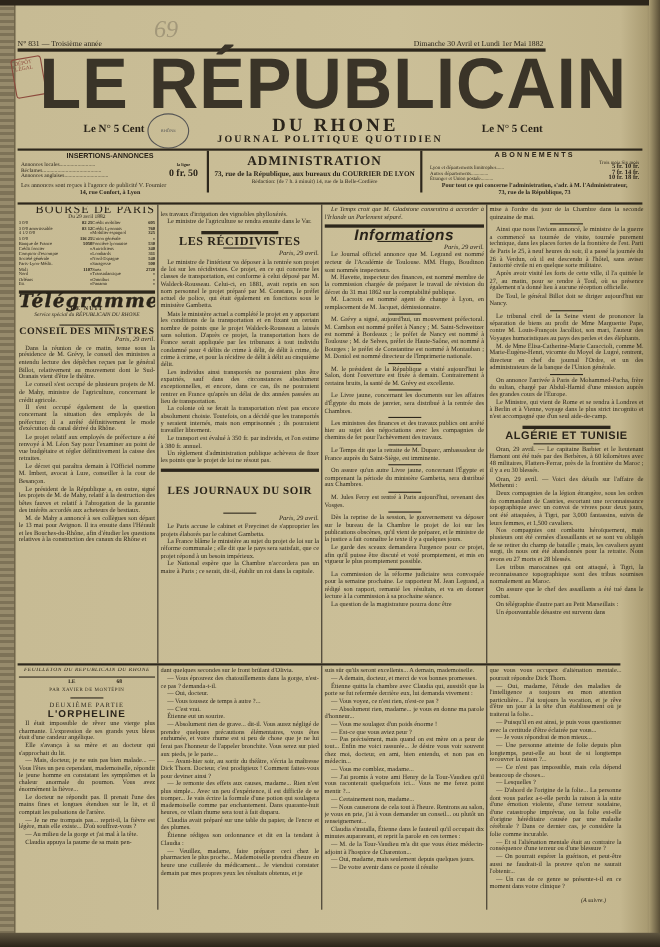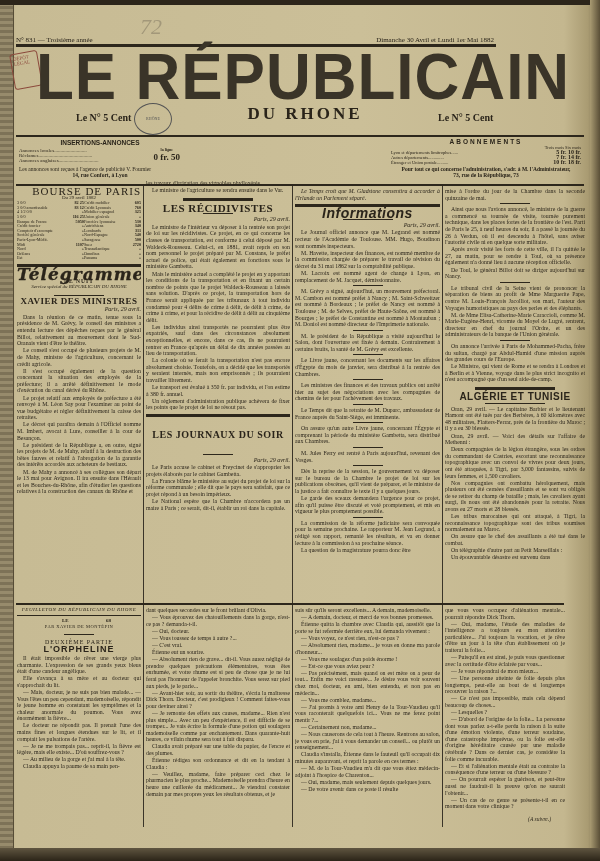--- a/index.html
+++ b/index.html
@@ -84,32 +84,33 @@
   .suivre { text-align: right; font-style: italic; font-size: 5.5px; margin-top: 6px; padding-right: 14px; }
 </style>
 </head>
 <body>
 
 <div class="page">
   <div class="binding"></div>
   <div class="topbar"></div>
   <div class="rightedge"></div>
 
-  <div class="handnote">72</div>
+  <div class="handnote">69</div>
   <div class="issue-line">
     <span>N° 831 — Troisième année</span>
     <span>Dimanche 30 Avril et Lundi 1er Mai 1882</span>
   </div>
   <div class="issue-rule"></div>
 
   <div class="stamp-left">DÉPÔT LÉGAL</div>
   <div class="masthead">LE RÉPUBLICAIN</div>
   <div class="stamp-round">RHÔNE</div>
   <div class="price-left">Le N° 5 Cent</div>
   <div class="du-rhone">DU RHONE</div>
+  <div class="journal-sub">JOURNAL POLITIQUE QUOTIDIEN</div>
   <div class="price-right">Le N° 5 Cent</div>
 
   <div class="header-rule"></div>
 
   <div class="ins-box">
     <div class="ins-title">INSERTIONS-ANNONCES</div>
     <div class="ins-row">
         <span>Annonces locales..........................</span>
       </div>
     <div class="ins-row">
@@ -121,20 +122,25 @@
     <div class="ins-prices">
       <div style="font-size:4px">la ligne</div>
       <span>0 fr.</span> <span>50</span>
     </div>
     <div class="ins-footer">
       <div>Les annonces sont reçues à l'agence de publicité V. Fournier</div>
       <div class="center">14, rue Confort, à Lyon</div>
     </div>
   </div>
 
+  <div class="admin-box">
+    <div class="admin-title">ADMINISTRATION</div>
+    <div class="admin-addr">73, rue de la République, aux bureaux du COURRIER DE LYON</div>
+    <div class="admin-red">Rédaction: (de 7 h. à minuit) 14, rue de la Belle-Cordière</div>
+  </div>
 
   <div class="abon-box">
     <div class="abon-title">ABONNEMENTS</div>
     <div class="abon-row">
         <span></span>
         <span><span>Trois mois</span> <span>Six mois</span></span>
       </div>
     <div class="abon-row">
         <span>Lyon et départements limitrophes......</span>
         <span class="vals">5 fr. 10 fr.</span>
@@ -242,32 +248,32 @@
             <td>Panama</td>
             <td class="num">»</td>
           </tr>
         </tbody>
     </table>
     <div class="thick-sep"></div>
     <div class="telegrammes">Télégrammes</div>
     <div class="tele-sub1">DE NUIT</div>
     <div class="tele-sub2">Service spécial du RÉPUBLICAIN DU RHONE</div>
     <div class="h-sep" style="width:50px;margin-top:4px"></div>
-    <div class="section-h" style="font-size:9px;margin:2px 0">XAVIER DES MINISTRES</div>
+    <div class="section-h" style="font-size:9px;margin:2px 0">CONSEIL DES MINISTRES</div>
     <div class="dateline">Paris, 29 avril.</div>
     <p>Dans la réunion de ce matin, tenue sous la présidence de M. Grévy, le conseil des ministres a entendu lecture des dépêches reçues par le général Billot, relativement au mouvement dont le Sud-Oranais vient d'être le théâtre.</p>
     <p>Le conseil s'est occupé de plusieurs projets de M. de Mahy, ministre de l'agriculture, concernant le crédit agricole.</p>
     <p>Il s'est occupé également de la question concernant la situation des employés de la préfecture; il a arrêté définitivement le mode d'exécution du canal dérivé du Rhône.</p>
     <p>Le projet relatif aux employés de préfecture a été renvoyé à M. Léon Say pour l'examiner au point de vue budgétaire et régler définitivement la caisse des retraites.</p>
     <p>Le décret qui paraîtra demain à l'Officiel nomme M. Imbert, avocat à Lure, conseiller à la cour de Besançon.</p>
     <p>Le président de la République a, en outre, signé les projets de M. de Mahy, relatif à la destruction des bêtes fauves et relatif à l'abrogation de la garantie des intérêts accordés aux acheteurs de bestiaux.</p>
     <p>M. de Mahy a annoncé à ses collègues son départ le 13 mai pour Avignon. Il ira ensuite dans l'Hérault et les Bouches-du-Rhône, afin d'étudier les questions relatives à la construction des canaux du Rhône et</p>
   </div>
 
-  <div class="col" style="left:146px; top:180px; width:144px; height:414px;">
+  <div class="col" style="left:146px; top:192px; width:144px; height:414px;">
     <p style="text-indent:0">les travaux d'irrigation des vignobles phylloxérés.</p>
     <p>Le ministre de l'agriculture se rendra ensuite dans le Var.</p>
     <div class="thick-sep" style="width:70px;margin:4px auto"></div>
     <div class="section-h recid">LES RÉCIDIVISTES</div>
     <div class="h-sep"></div>
     <div class="dateline">Paris, 29 avril.</div>
     <p>Le ministre de l'intérieur va déposer à la rentrée son projet de loi sur les récidivistes. Ce projet, en ce qui concerne les classes de transportation, est conforme à celui déposé par M. Waldeck-Rousseau. Celui-ci, en 1881, avait repris en son nom personnel le projet préparé par M. Constans, le préfet actuel de police, qui était également en fonctions sous le ministère Gambetta.</p>
     <p>Mais le ministère actuel a complété le projet en y apportant les conditions de la transportation et en fixant un certain nombre de points que le projet Waldeck-Rousseau a laissés sans solution. D'après ce projet, la transportation hors de France serait appliquée par les tribunaux à tout individu condamné pour 4 délits de crime à délit, de délit à crime, de crime à crime, et pour la récidive de délit à délit au cinquième délit.</p>
     <p>Les individus ainsi transportés ne pourraient plus être expatriés, sauf dans des circonstances absolument exceptionnelles, et encore, dans ce cas, ils ne pourraient rentrer en France qu'après un délai de dix années passées au lieu de transportation.</p>
     <p>La colonie où se ferait la transportation n'est pas encore absolument choisie. Toutefois, on a décidé que les transportés y seraient internés, mais non emprisonnés ; ils pourraient travailler librement.</p>

